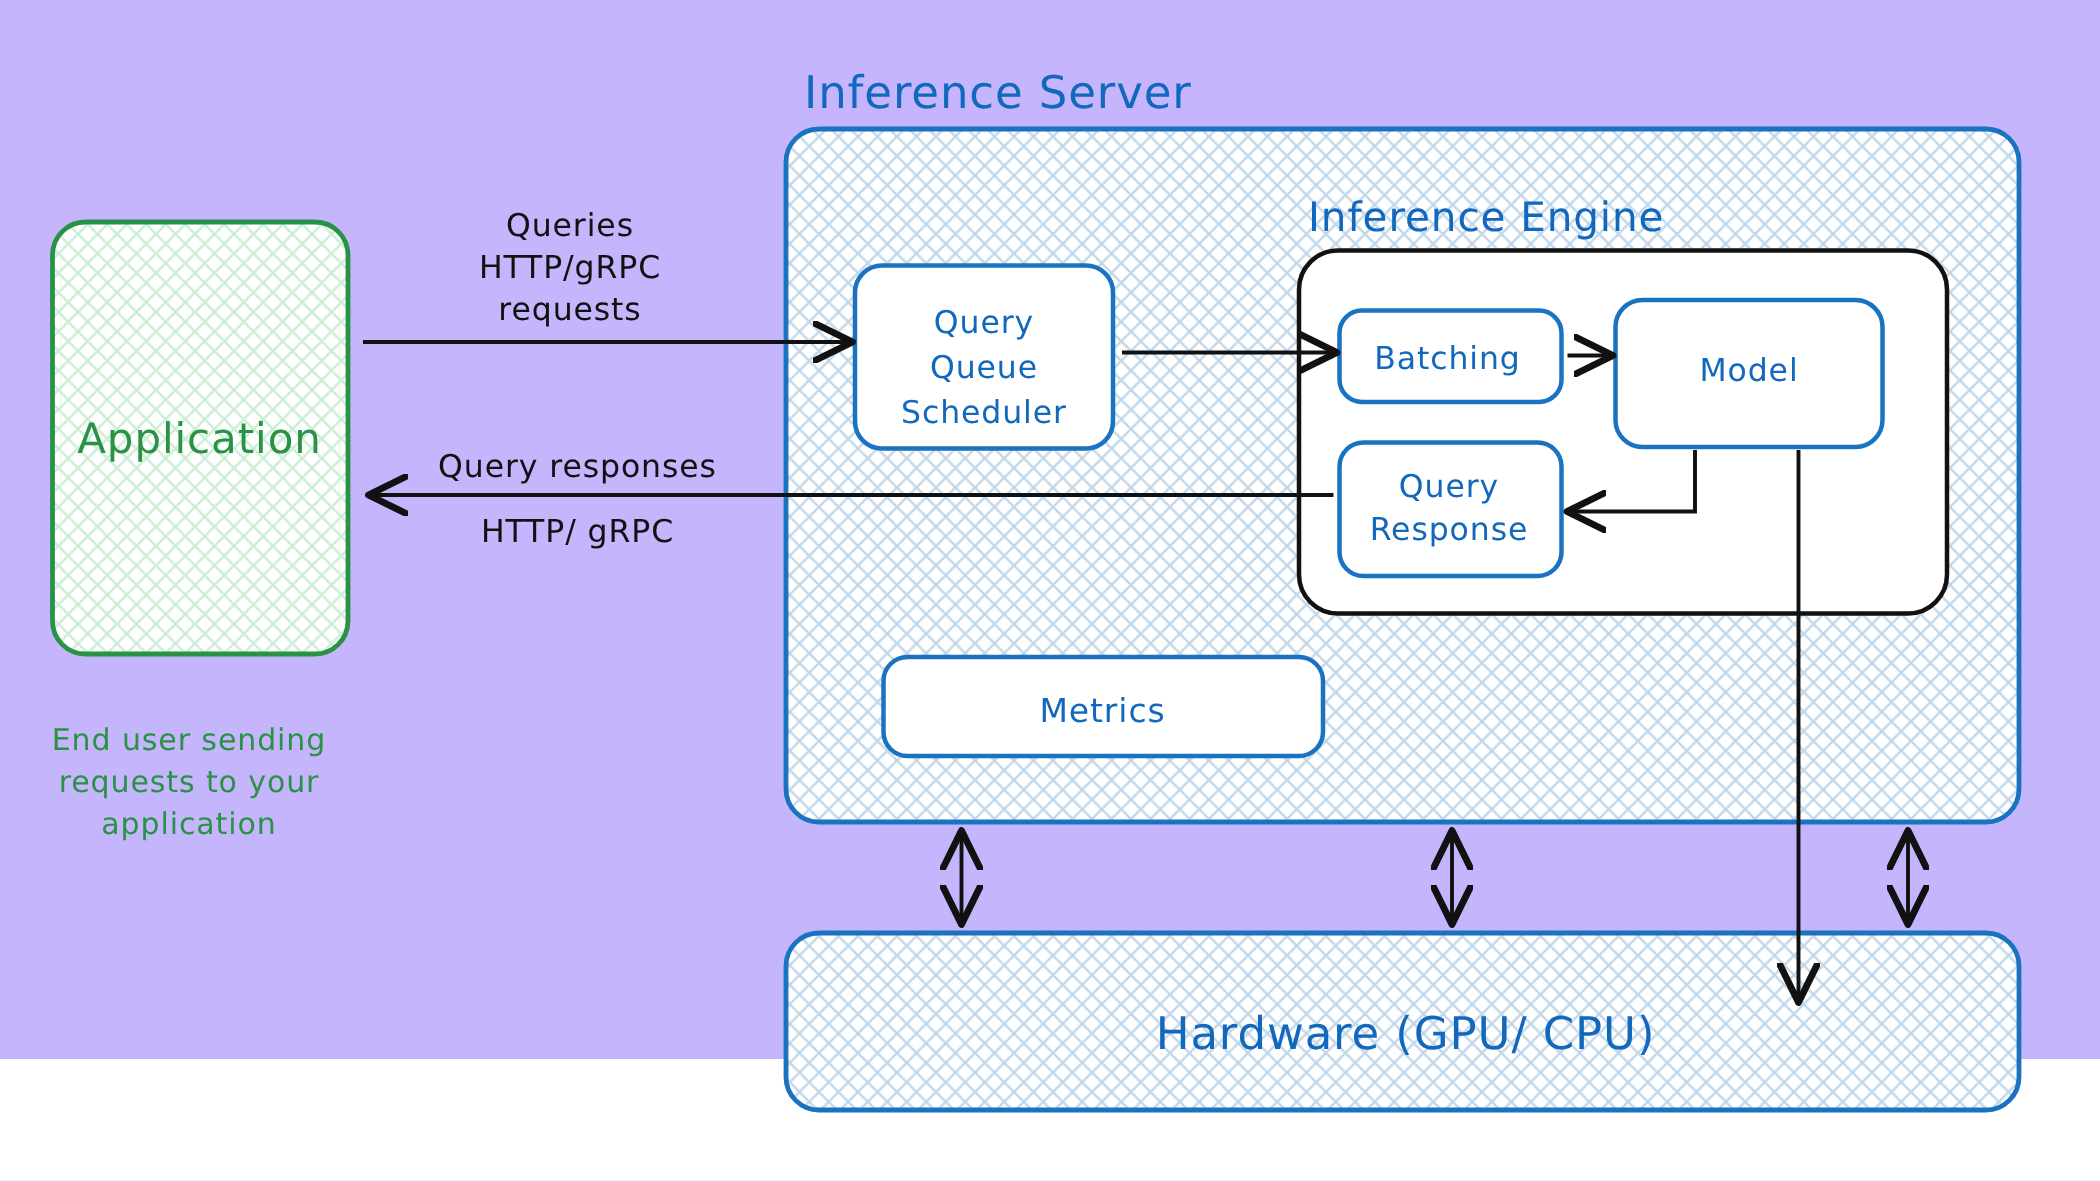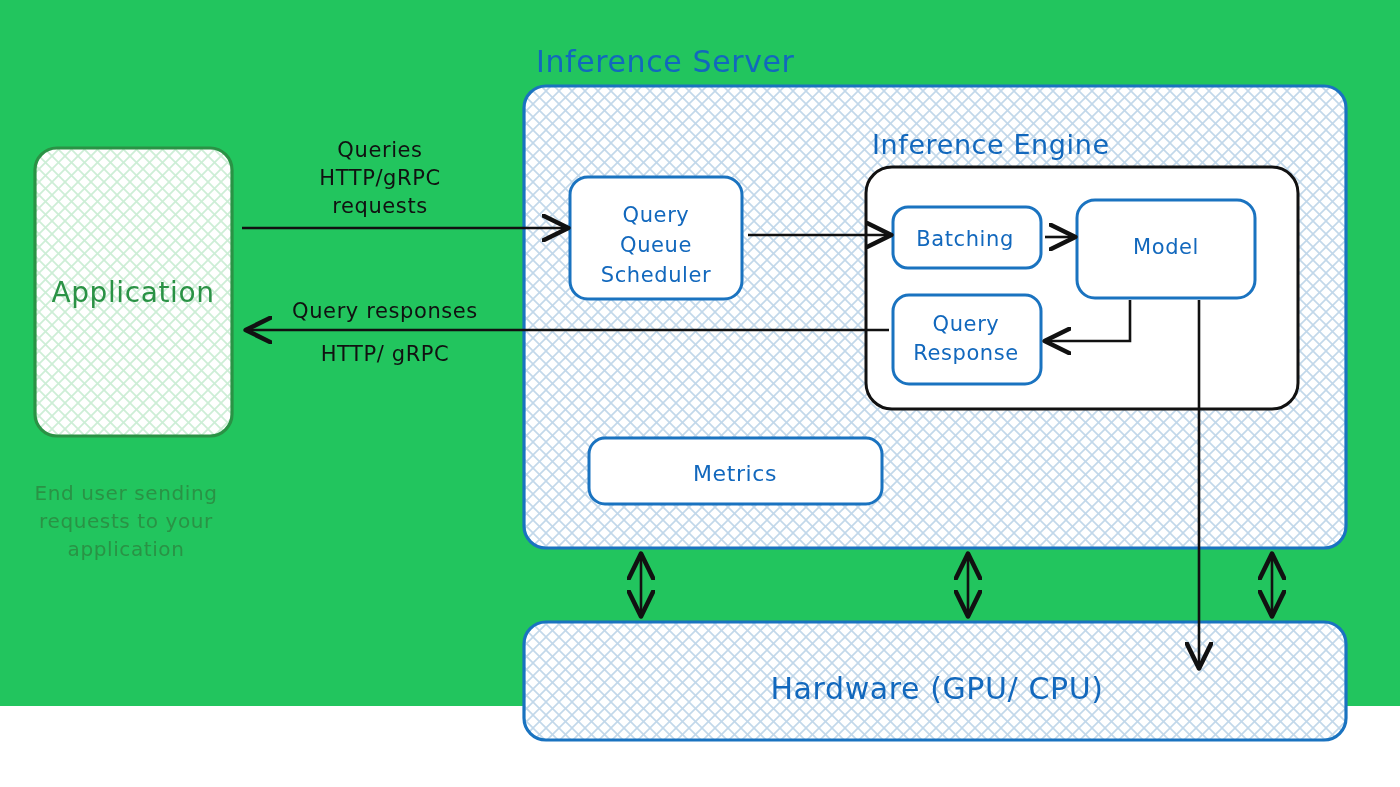--- a/index.html
+++ b/index.html
@@ -10,21 +10,21 @@
   body {
     width: 1400px;
     height: 787px;
     font-family: "DejaVu Sans", sans-serif;
     overflow: hidden;
   }
   #stage {
     position: relative;
     width: 1400px;
     height: 706px;
-    background: #22c55e;
+    background: #c4b5fd;
   }
   svg.layer {
     position: absolute;
     left: 0;
     top: 0;
     width: 1400px;
     height: 787px;
   }
   .hand {
     font-family: "DejaVu Sans", sans-serif;

